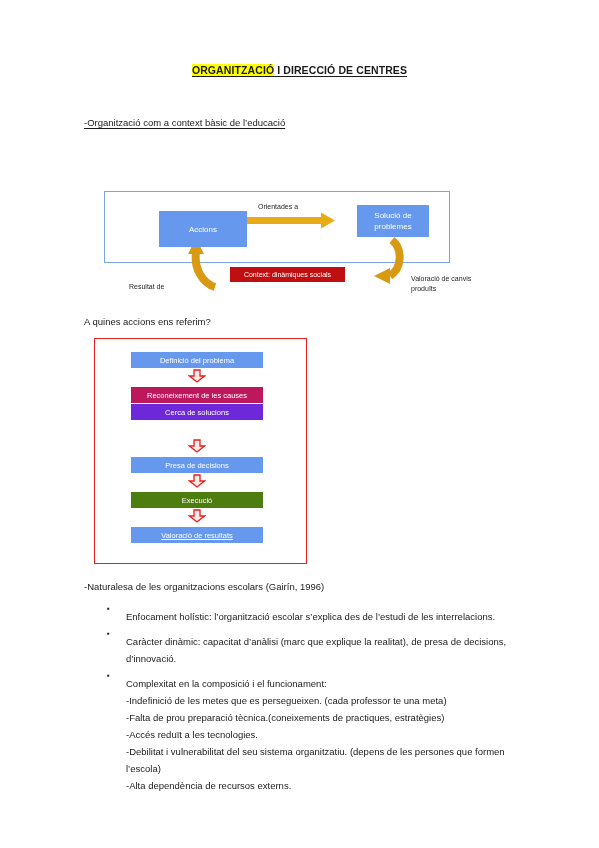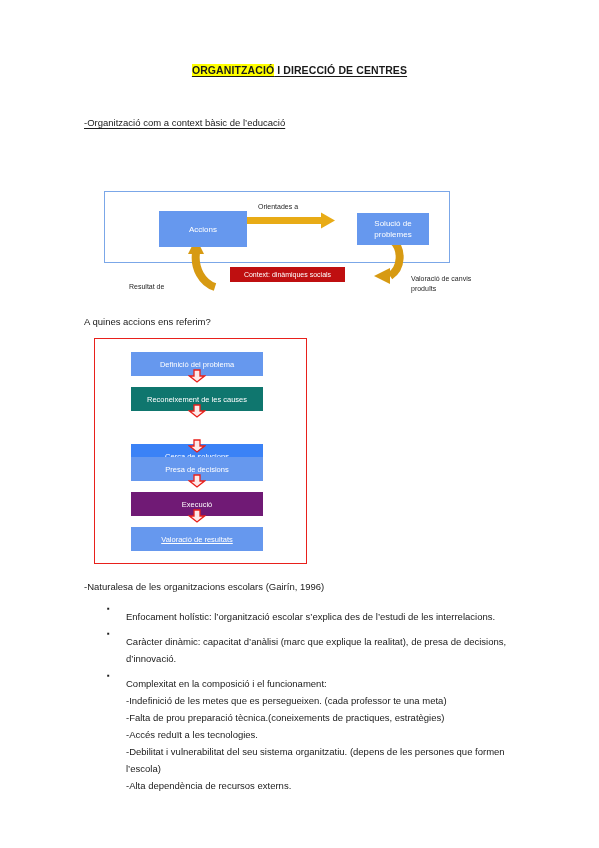--- a/index.html
+++ b/index.html
@@ -108,21 +108,20 @@
     left: 159px;
     top: 211px;
     width: 88px;
     height: 36px;
   }
   #box-solucio {
     left: 357px;
     top: 205px;
     width: 72px;
     height: 32px;
-    margin-top: 8px;
   }
   .lbl-orientades {
     position: absolute;
     left: 258px;
     top: 203px;
     font-size: 7px;
     color: #262626;
   }
   .lbl-resultat {
     position: absolute;
@@ -168,21 +167,21 @@
   .flowbox {
     position: absolute;
     background: #6698ee;
     color: #ffffff;
     font-size: 7.5px;
     display: flex;
     align-items: center;
     justify-content: center;
     text-align: center;
     box-sizing: border-box;
-    height: 24px;
+    height: 16px;
     left: 131px;
     width: 132px;
   }
   .flow-arrow {
     position: absolute;
     left: 188px;
     width: 18px;
     height: 14px;
   }
 
@@ -273,33 +272,33 @@
   <div class="redbox">Context: dinàmiques socials</div>
 
   <div class="question">A quines accions ens referim?</div>
 
   <div class="flow-frame"></div>
   <div id="flowchart-boxes">
       <div class="flowbox" style="top: 352px; background: rgb(102, 152, 238);">Definició del problema</div>
       <svg class="flow-arrow" viewBox="0 0 18 14" style="position: absolute; left: 188px; top: 369px;">
         <polygon points="6,1 12,1 12,7 16.5,7 9,13 1.5,7 6,7" fill="#fde9e8" stroke="#e8201b" stroke-width="1.3"></polygon>
       </svg>
-      <div class="flowbox" style="top: 387px; background: #0f766e;">Reconeixement de les causes</div>
+      <div class="flowbox" style="top: 387px; background: #be185d;">Reconeixement de les causes</div>
       <svg class="flow-arrow" viewBox="0 0 18 14" style="position: absolute; left: 188px; top: 404px;">
         <polygon points="6,1 12,1 12,7 16.5,7 9,13 1.5,7 6,7" fill="#fde9e8" stroke="#e8201b" stroke-width="1.3"></polygon>
       </svg>
-      <div class="flowbox" style="top: 444px; background: #3b82f6; text-decoration: underline;">Cerca de solucions</div>
+      <div class="flowbox" style="top: 404px; background: #6d28d9;">Cerca de solucions</div>
       <svg class="flow-arrow" viewBox="0 0 18 14" style="position: absolute; left: 188px; top: 439px;">
         <polygon points="6,1 12,1 12,7 16.5,7 9,13 1.5,7 6,7" fill="#fde9e8" stroke="#e8201b" stroke-width="1.3"></polygon>
       </svg>
       <div class="flowbox" style="top: 457px; background: rgb(102, 152, 238);">Presa de decisions</div>
       <svg class="flow-arrow" viewBox="0 0 18 14" style="position: absolute; left: 188px; top: 474px;">
         <polygon points="6,1 12,1 12,7 16.5,7 9,13 1.5,7 6,7" fill="#fde9e8" stroke="#e8201b" stroke-width="1.3"></polygon>
       </svg>
-      <div class="flowbox" style="top: 492px; background: #701a75; text-align: center;">Execució</div>
+      <div class="flowbox" style="top: 492px; background: #4d7c0f; text-align: center;">Execució</div>
       <svg class="flow-arrow" viewBox="0 0 18 14" style="position: absolute; left: 188px; top: 509px;">
         <polygon points="6,1 12,1 12,7 16.5,7 9,13 1.5,7 6,7" fill="#fde9e8" stroke="#e8201b" stroke-width="1.3"></polygon>
       </svg>
       <div class="flowbox" style="top: 527px; background: rgb(102, 152, 238); text-decoration: underline;">Valoració de resultats</div>
     </div>
 
   <div class="natural">-Naturalesa de les organitzacions escolars (Gairín, 1996)</div>
   <div class="bullets" id="bullet-list">
       <div class="bullet-row">
         <span class="bullet-mark">▪</span>

